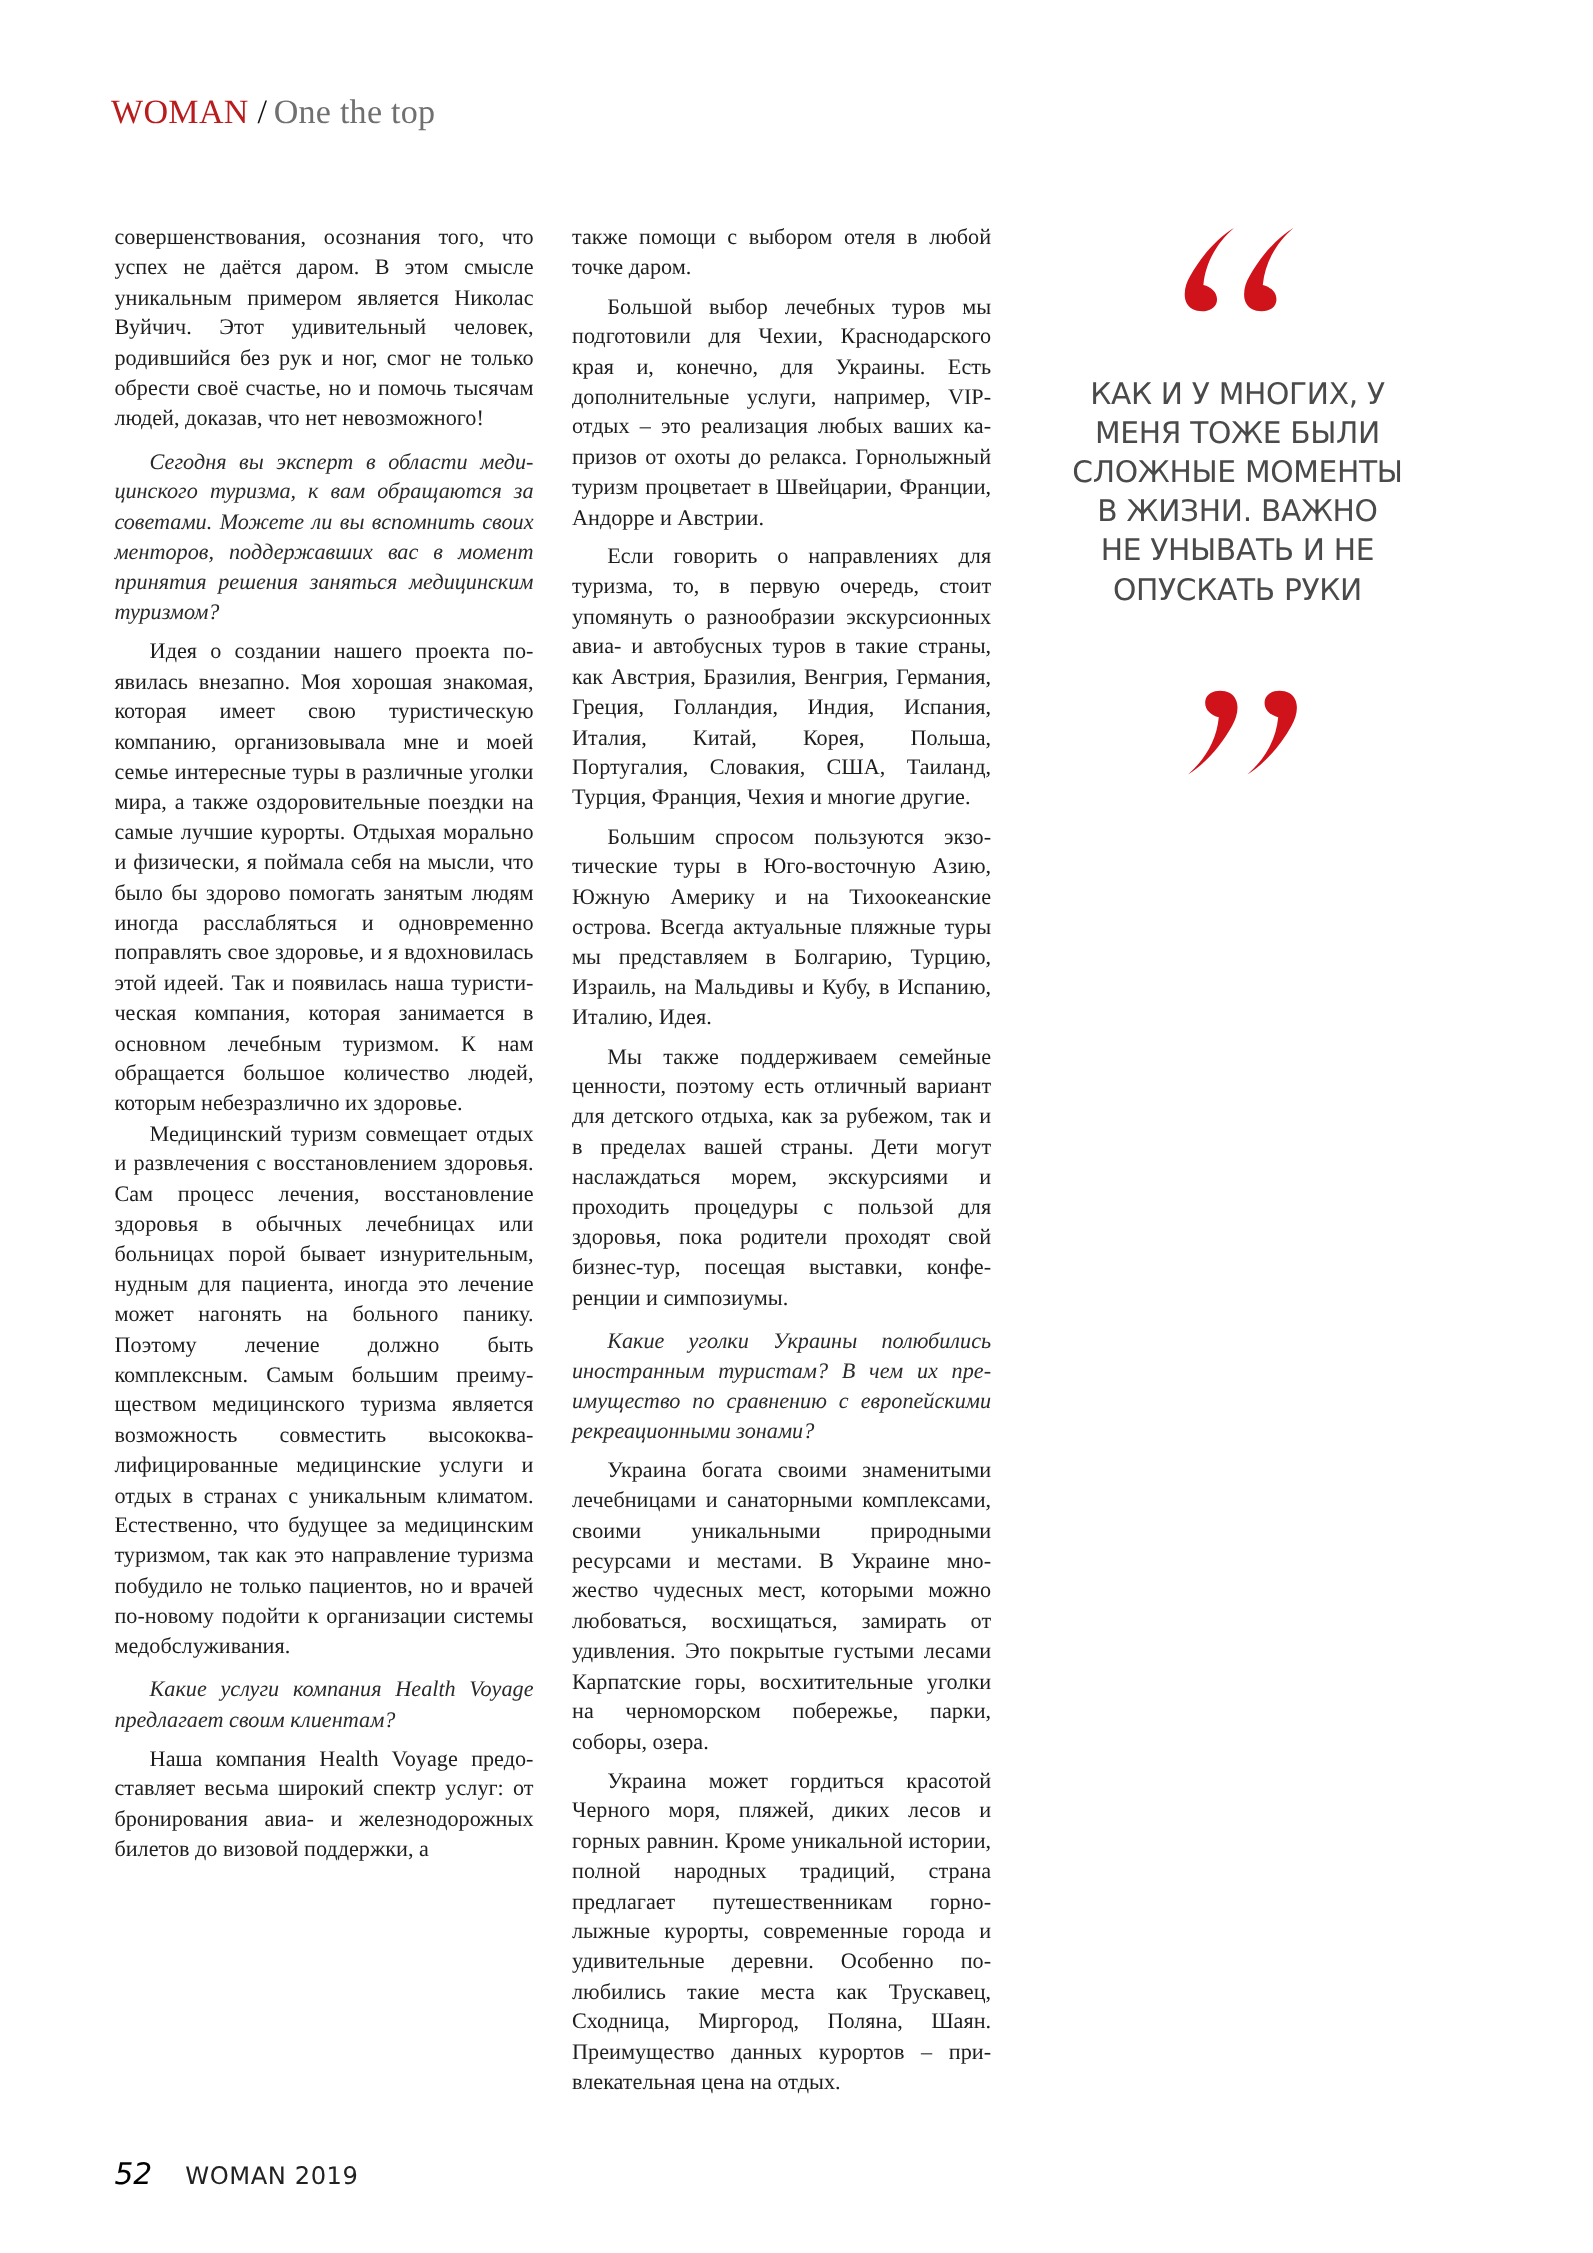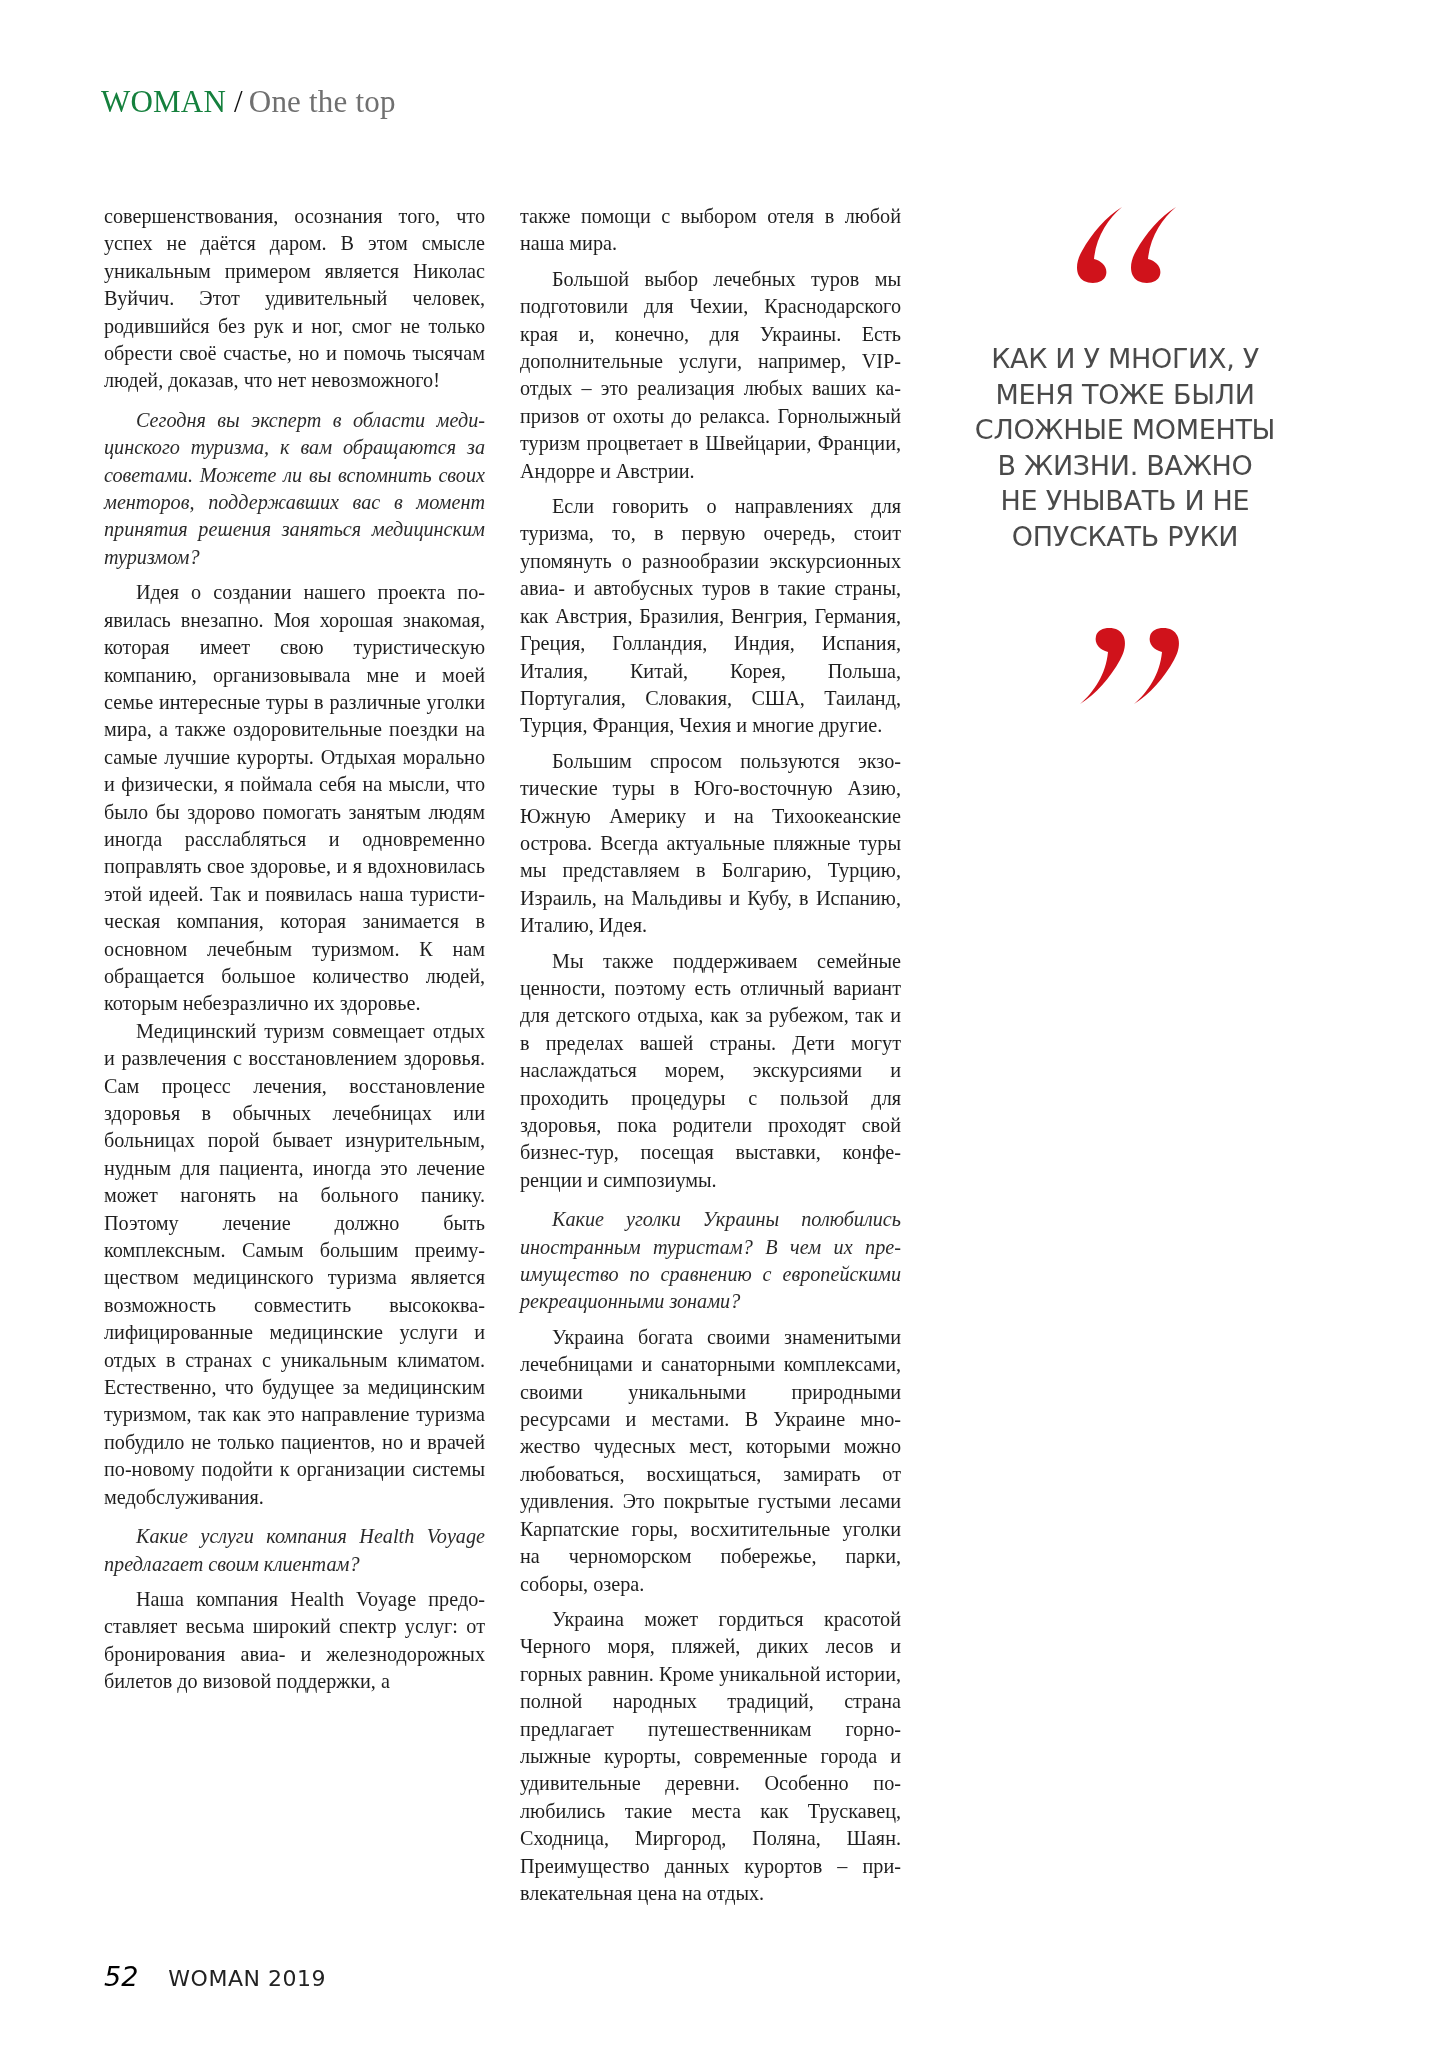--- a/index.html
+++ b/index.html
@@ -1,18 +1,18 @@
 <!DOCTYPE html>
 <html><head>
 <meta charset="utf-8">
 <style>
   html, body { margin: 0; padding: 0; background: #ffffff; }
   body { width: 1448px; height: 2048px; position: relative; overflow: hidden; color: #1a1a1a; }
   .header { position: absolute; left: 101px; top: 86px; font-family: "Liberation Serif", serif; font-size: 31px; letter-spacing: 0.2px; line-height: 1; }
-  .header .brand { color: #15803d; }
+  .header .brand { color: #b91c1c; }
   .header .sep { color: #111; margin: 0 6px 0 8px; }
   .header .section { color: #707070; }
   .col { position: absolute; top: 203px; width: 381px; font-family: "Liberation Serif", serif; font-size: 20.2px; line-height: 27.4px; color: #1e1e1e; }
   .col-left { left: 104px; }
   .col-right { left: 520px; }
   .col p { margin: 0; text-align: justify; text-indent: 32px; hyphens: manual; }
   .col p.noindent { text-indent: 0; }
   .col p.q { font-style: italic; margin-top: 12px; margin-bottom: 8px; color: #2a2a2a; }
   .col p.after-q { margin-top: 0; }
   .col p.gap { margin-top: 8px; }
@@ -36,21 +36,21 @@
 <div class="col col-left">
   <p class="noindent">совершенствования, осознания того, что успех не даётся даром. В этом смысле уникальным примером является Нико­лас Вуйчич. Этот удивительный чело­век, родившийся без рук и ног, смог не только обрести своё счастье, но и помочь тысячам людей, доказав, что нет невоз­можного!</p>
   <p class="q">Сегодня вы эксперт в области меди­цинского туризма, к вам обращаются за советами. Можете ли вы вспомнить своих менторов, поддержавших вас в момент принятия решения заняться ме­дицинским туризмом?</p>
   <p class="after-q">Идея о создании нашего проекта по­явилась внезапно. Моя хорошая знако­мая, которая имеет свою туристическую компанию, организовывала мне и моей семье интересные туры в различные уголки мира, а также оздоровительные поездки на самые лучшие курорты. От­дыхая морально и физически, я пойма­ла себя на мысли, что было бы здорово помогать занятым людям иногда рас­слабляться и одновременно поправлять свое здоровье, и я вдохновилась этой идеей. Так и появилась наша туристи­ческая компания, которая занимается в основном лечебным туризмом. К нам обращается большое количество людей, которым небезразлично их здоровье.</p>
   <p class="after-q">Медицинский туризм совмещает от­дых и развлечения с восстановлением здоровья. Сам процесс лечения, восста­новление здоровья в обычных лечебни­цах или больницах порой бывает изнури­тельным, нудным для пациента, иногда это лечение может нагонять на больного панику. Поэтому лечение должно быть комплексным. Самым большим преиму­ществом медицинского туризма являет­ся возможность совместить высококва­лифицированные медицинские услуги и отдых в странах с уникальным климатом. Естественно, что будущее за медицин­ским туризмом, так как это направление туризма побудило не только пациентов, но и врачей по-новому подойти к орга­низации системы медобслуживания.</p>
   <p class="q">Какие услуги компания Health Voyage предлагает своим клиентам?</p>
   <p class="after-q">Наша компания Health Voyage предо­ставляет весьма широкий спектр услуг: от бронирования авиа- и железнодорож­ных билетов до визовой поддержки, а</p>
 </div>
 
 <div class="col col-right">
-  <p class="noindent">также помощи с выбором отеля в любой наша мира.</p>
+  <p class="noindent">также помощи с выбором отеля в любой точке даром.</p>
   <p class="gap">Большой выбор лечебных туров мы подготовили для Чехии, Краснодарско­го края и, конечно, для Украины. Есть дополнительные услуги, например, VIP-отдых – это реализация любых ваших ка­призов от охоты до релакса. Горнолыж­ный туризм процветает в Швейцарии, Франции, Андорре и Австрии.</p>
   <p class="gap">Если говорить о направлениях для туризма, то, в первую очередь, стоит упомянуть о разнообразии экскурсион­ных авиа- и автобусных туров в такие страны, как Австрия, Бразилия, Венгрия, Германия, Греция, Голландия, Индия, Испания, Италия, Китай, Корея, Польша, Португалия, Словакия, США, Таиланд, Турция, Франция, Чехия и многие дру­гие.</p>
   <p class="gap">Большим спросом пользуются экзо­тические туры в Юго-восточную Азию, Южную Америку и на Тихоокеанские острова. Всегда актуальные пляжные туры мы представляем в Болгарию, Тур­цию, Израиль, на Мальдивы и Кубу, в Ис­панию, Италию, Идея.</p>
   <p class="gap">Мы также поддерживаем семейные ценности, поэтому есть отличный вари­ант для детского отдыха, как за рубежом, так и в пределах вашей страны. Дети мо­гут наслаждаться морем, экскурсиями и проходить процедуры с пользой для здоровья, пока родители проходят свой бизнес-тур, посещая выставки, конфе­ренции и симпозиумы.</p>
   <p class="q">Какие уголки Украины полюбились иностранным туристам? В чем их пре­имущество по сравнению с европейски­ми рекреационными зонами?</p>
   <p class="after-q">Украина богата своими знаменитыми лечебницами и санаторными комплекса­ми, своими уникальными природными ресурсами и местами. В Украине мно­жество чудесных мест, которыми можно любоваться, восхищаться, замирать от удивления. Это покрытые густыми ле­сами Карпатские горы, восхитительные уголки на черноморском побережье, пар­ки, соборы, озера.</p>
   <p class="gap">Украина может гордиться красотой Черного моря, пляжей, диких лесов и горных равнин. Кроме уникальной исто­рии, полной народных традиций, страна предлагает путешественникам горно­лыжные курорты, современные города и удивительные деревни. Особенно по­любились такие места как Трускавец, Сходница, Миргород, Поляна, Шаян. Преимущество данных курортов – при­влекательная цена на отдых.</p>
 </div>
 
 <div class="pullquote">

